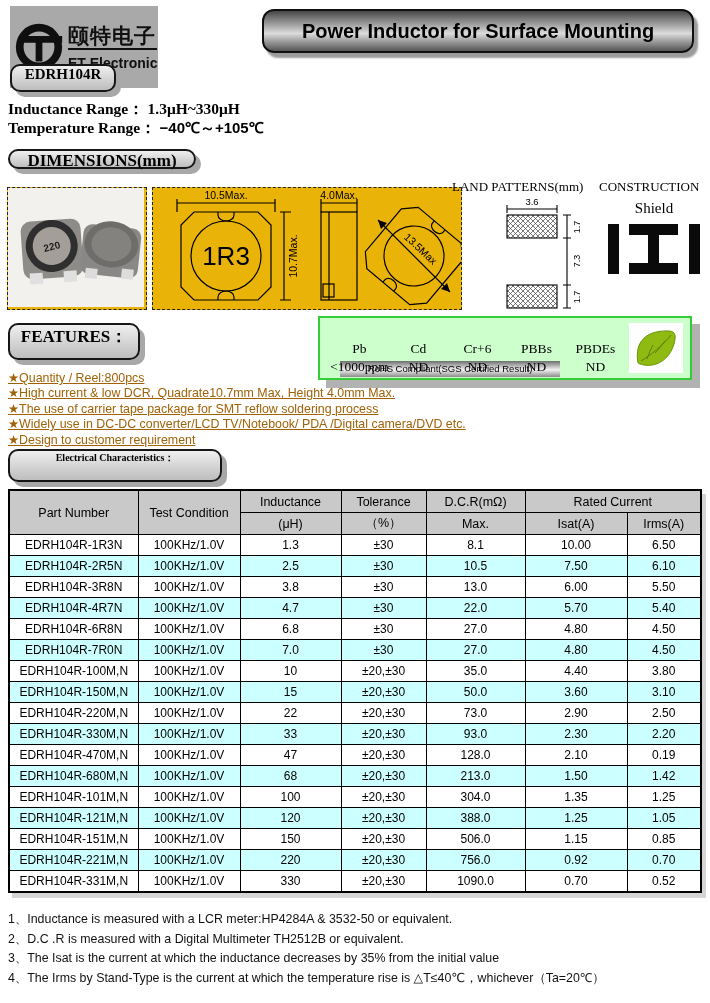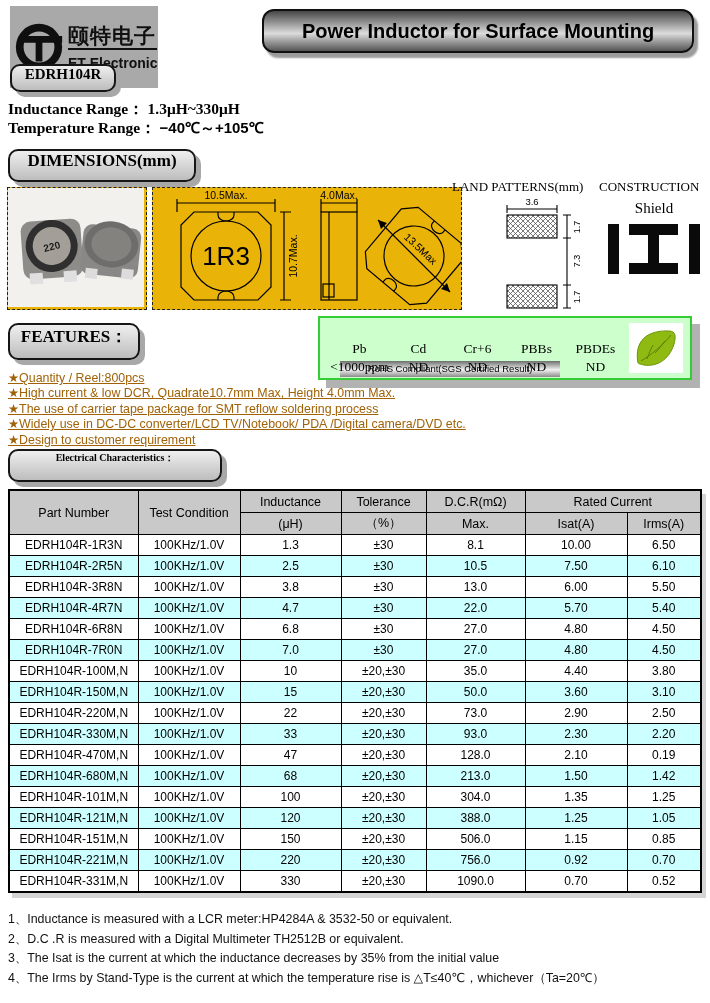--- a/index.html
+++ b/index.html
@@ -21,21 +21,21 @@
     background:linear-gradient(180deg,#474747 0%,#ababab 38%,#dcdcdc 56%,#969696 78%,#555 100%);
     display:flex;align-items:center;justify-content:center;
     font-size:20px;font-weight:bold;color:#000;box-shadow:4px 5px 2px #9b9b9b;}
 
   
   .badge{position:absolute;border:2px solid #161616;border-radius:10px;box-sizing:border-box;
     background:linear-gradient(180deg,#efefef,#bdbdbd);box-shadow:5px 5px 0 #a8a8a8;
     display:flex;align-items:flex-start;justify-content:center;
     font-family:"Liberation Serif",serif;font-weight:bold;color:#000;}
   .part-badge{left:10px;top:64px;width:106px;height:28px;font-size:15px;}
-  .dim-badge{left:8px;top:149px;width:188px;height:33px;font-size:17px;}
+  .dim-badge{left:8px;top:149px;width:188px;height:20px;font-size:17px;}
   .feat-badge{left:8px;top:323px;width:132px;height:37px;font-size:17px;}
   .elec-badge{left:8px;top:449px;width:214px;height:33px;font-size:10px;}
 
   .range-line{position:absolute;left:8px;font-family:"Liberation Serif",serif;font-weight:bold;
               font-size:15.5px;color:#000;white-space:nowrap;}
   .range-line .val{font-family:"Liberation Sans",sans-serif;font-size:15px;}
 
   .dash-box{position:absolute;border:1.6px dashed #222;background:#eab308;box-sizing:border-box;}
 
   .small-title{position:absolute;font-family:"Liberation Serif",serif;font-size:13px;color:#000;white-space:nowrap;}

